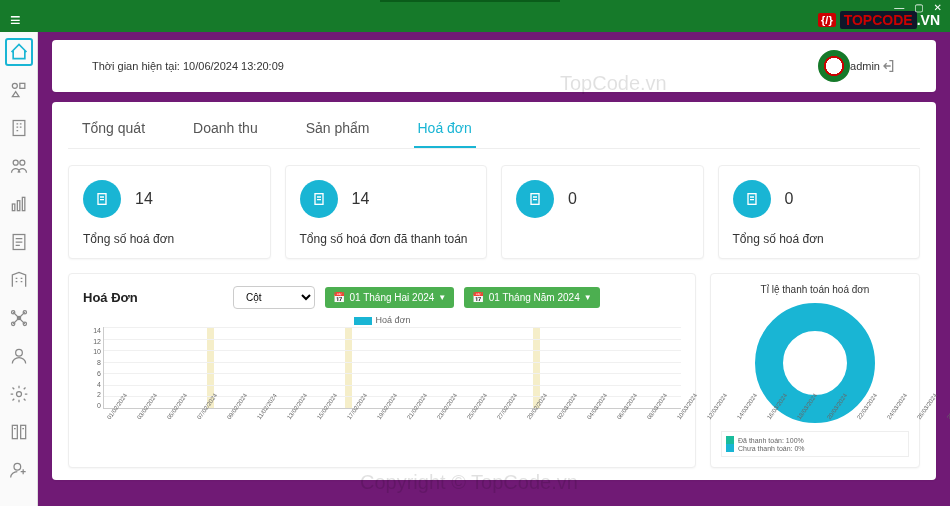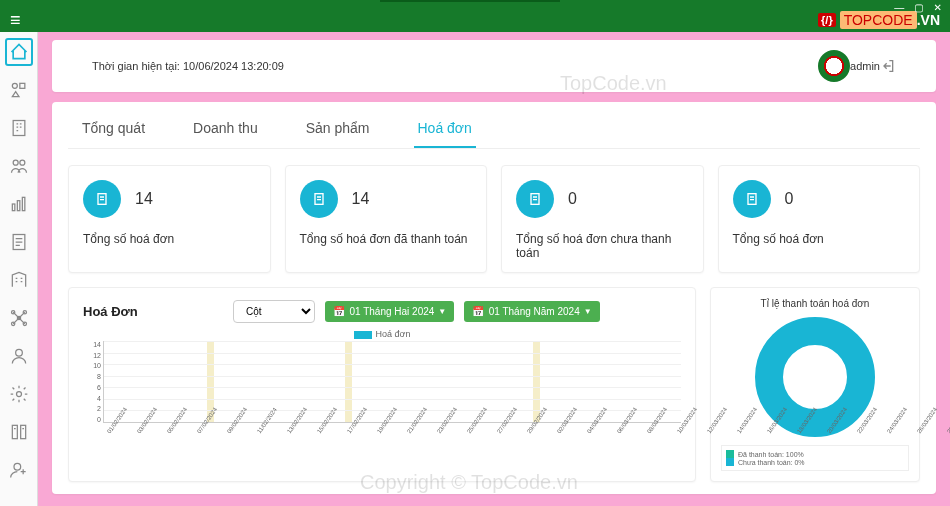--- a/index.html
+++ b/index.html
@@ -6,31 +6,31 @@
 body { width: 950px; height: 506px; background: #f5f5f5; overflow: hidden; position: relative; }
 
 .titlebar { height: 8px; background: #167a2a; position: relative; }
 .titlebar::before { content: ''; position: absolute; top: 0; left: 380px; width: 180px; height: 2px; background: #0a5c1a; }
 .window-controls { position: absolute; right: 8px; top: 2px; color: #fff; font-size: 10px; display: flex; gap: 10px; }
 
 .topbar { height: 24px; background: #167a2a; display: flex; align-items: center; justify-content: space-between; padding: 0 10px; }
 .hamburger { color: #fff; font-size: 18px; cursor: pointer; }
 .logo { color: #fff; font-weight: bold; font-size: 14px; display: flex; align-items: center; gap: 4px; }
 .logo-bracket { background: #c00; padding: 1px 3px; border-radius: 2px; font-size: 11px; }
-.logo-text1 { color: #c00; background: #fdba74; padding: 1px 4px; border-radius: 2px; font-weight: 400; }
+.logo-text1 { color: #c00; background: #0f172a; padding: 1px 4px; border-radius: 2px; font-weight: 700; }
 .logo-text2 { color: #fff; }
 
 .main { display: flex; height: calc(100% - 32px); }
 
 .sidebar { width: 38px; background: #fafafa; border-right: 1px solid #ddd; display: flex; flex-direction: column; align-items: center; padding-top: 6px; gap: 10px; }
 .sidebar-item { width: 28px; height: 28px; display: flex; align-items: center; justify-content: center; cursor: pointer; color: #888; border-radius: 3px; }
 .sidebar-item.active { border: 2px solid #19b5d4; color: #19b5d4; }
 .sidebar-item svg { width: 20px; height: 20px; }
 
-.content { flex: 1; padding: 8px 14px; overflow: hidden; background: #f9a8d4; }
+.content { flex: 1; padding: 8px 14px; overflow: hidden; background: #701a75; }
 
 .header-row { background: #fff; border-radius: 4px; padding: 10px 40px; display: flex; align-items: center; justify-content: space-between; margin-bottom: 10px; box-shadow: 0 1px 2px rgba(0,0,0,0.05); }
 .time-label { font-size: 11px; color: #333; }
 .user-area { display: flex; align-items: center; gap: 0; }
 .user-logo { width: 32px; height: 32px; border-radius: 50%; border: 2px solid #167a2a; background: radial-gradient(circle,#fff 40%,#c00 42%,#c00 50%,#167a2a 52%); }
 .user-name { font-size: 11px; color: #333; }
 .logout-icon { width: 16px; height: 16px; color: #888; cursor: pointer; }
 
 .panel { background: #fff; border-radius: 4px; padding: 12px 16px; box-shadow: 0 1px 2px rgba(0,0,0,0.05); }
 
@@ -229,21 +229,20 @@
           <div class="card">
             <div class="card-top">
               <div class="card-icon">
                 <svg viewBox="0 0 24 24">
                   <rect x="6" y="4" width="12" height="16" stroke-width="2"></rect>
                   <path d="M9 9h6M9 13h6" stroke-width="2"></path>
                 </svg>
               </div>
               <span class="card-value">0</span>
             </div>
-            <div class="card-label">Tổng số hoá đơn chưa thanh toán</div>
           </div>
           <div class="card">
             <div class="card-top">
               <div class="card-icon">
                 <svg viewBox="0 0 24 24">
                   <rect x="6" y="4" width="12" height="16" stroke-width="2"></rect>
                   <path d="M9 9h6M9 13h6" stroke-width="2"></path>
                 </svg>
               </div>
               <span class="card-value">0</span>

